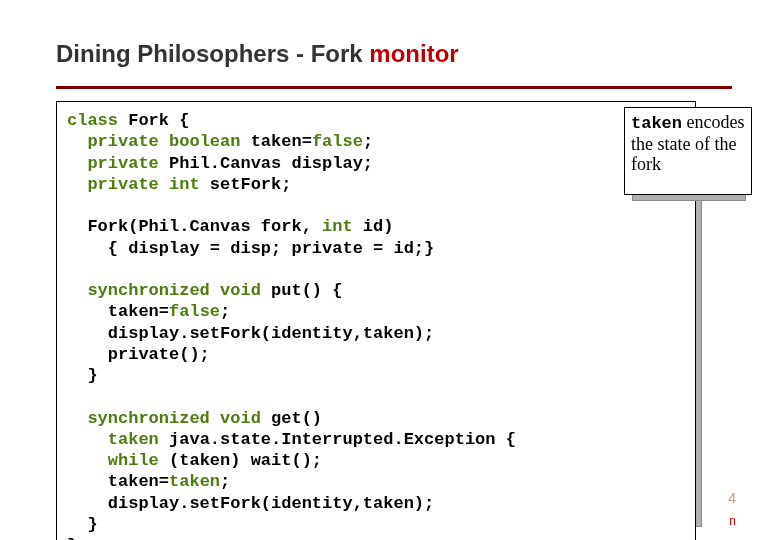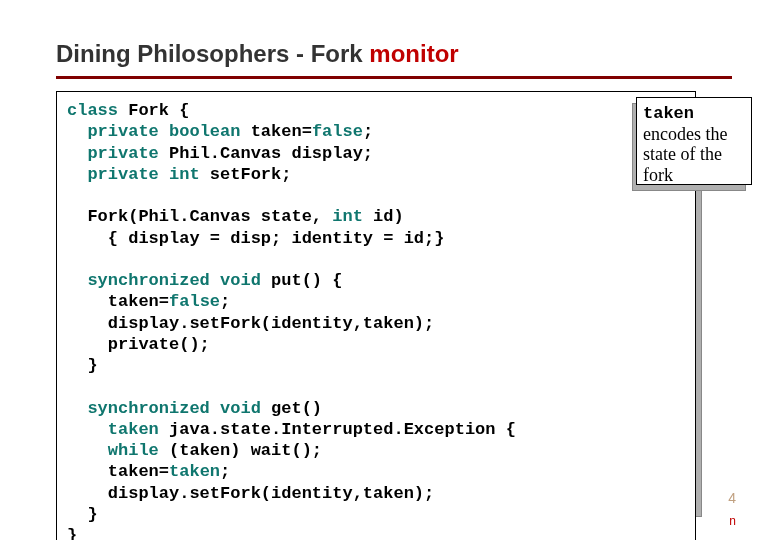--- a/index.html
+++ b/index.html
@@ -11,21 +11,21 @@
     overflow: hidden;
     position: relative;
   }
   .slide {
     padding: 40px 48px 20px 56px;
   }
   .title {
     font-size: 24px;
     font-weight: bold;
     color: #333;
-    padding-bottom: 8px;
+    padding-bottom: 18px;
   }
   .title .monitor {
     color: #c00000;
   }
   .rule {
     border: none;
     border-top: 3px solid #800000;
     margin-bottom: 12px;
   }
   .content {
@@ -46,35 +46,35 @@
     background: #fff;
     border: 1px solid #000;
     padding: 8px 10px 6px 10px;
     font-family: "Courier New", Courier, monospace;
     font-size: 17px;
     font-weight: bold;
     line-height: 1.25;
     white-space: pre;
     color: #000;
   }
-  .kw { color: #0f766e; }
+  .kw { color: #4d7c0f; }
   .note-shadow {
     position: absolute;
     top: 12px;
     right: -14px;
     width: 114px;
     height: 88px;
     background: #b0b0b0;
     border: 1px solid #888;
   }
   .note {
     position: absolute;
     top: 6px;
     right: -20px;
-    width: 116px;
+    width: 128px;
     height: 88px;
     background: #fff;
     border: 1px solid #000;
     padding: 4px 6px;
     font-family: "Times New Roman", Times, serif;
     font-size: 18px;
     line-height: 1.15;
   }
   .note .taken {
     font-family: "Courier New", Courier, monospace;
@@ -104,22 +104,22 @@
     <span>Dining Philosophers - Fork </span><span class="monitor">monitor</span>
   </div>
   <hr class="rule">
   <div class="content">
     <div class="code-shadow"></div>
     <div class="code-box"><span class="kw">class</span><span> Fork {</span>
 <span class="kw">  private</span><span> </span><span class="kw">boolean</span><span> taken=</span><span class="kw">false</span><span>;</span>
 <span class="kw">  private</span><span> Phil.Canvas display;</span>
 <span class="kw">  private</span><span> </span><span class="kw">int</span><span> setFork;</span>
 <span></span>
-<span>  Fork(Phil.Canvas state, </span><span class="kw">int</span><span> id)</span>
-<span>    { display = disp; identity = id;}</span>
+<span>  Fork(Phil.Canvas fork, </span><span class="kw">int</span><span> id)</span>
+<span>    { display = disp; private = id;}</span>
 <span></span>
 <span class="kw">  synchronized</span><span> </span><span class="kw">void</span><span> put() {</span>
 <span>    taken=</span><span class="kw">false</span><span>;</span>
 <span>    display.setFork(identity,taken);</span>
 <span>    private();</span>
 <span>  }</span>
 <span></span>
 <span class="kw">  synchronized</span><span> </span><span class="kw">void</span><span> get()</span>
 <span class="kw">    taken</span><span> java.state.Interrupted.Exception {</span>
 <span class="kw">    while</span><span> (taken) wait();</span>

